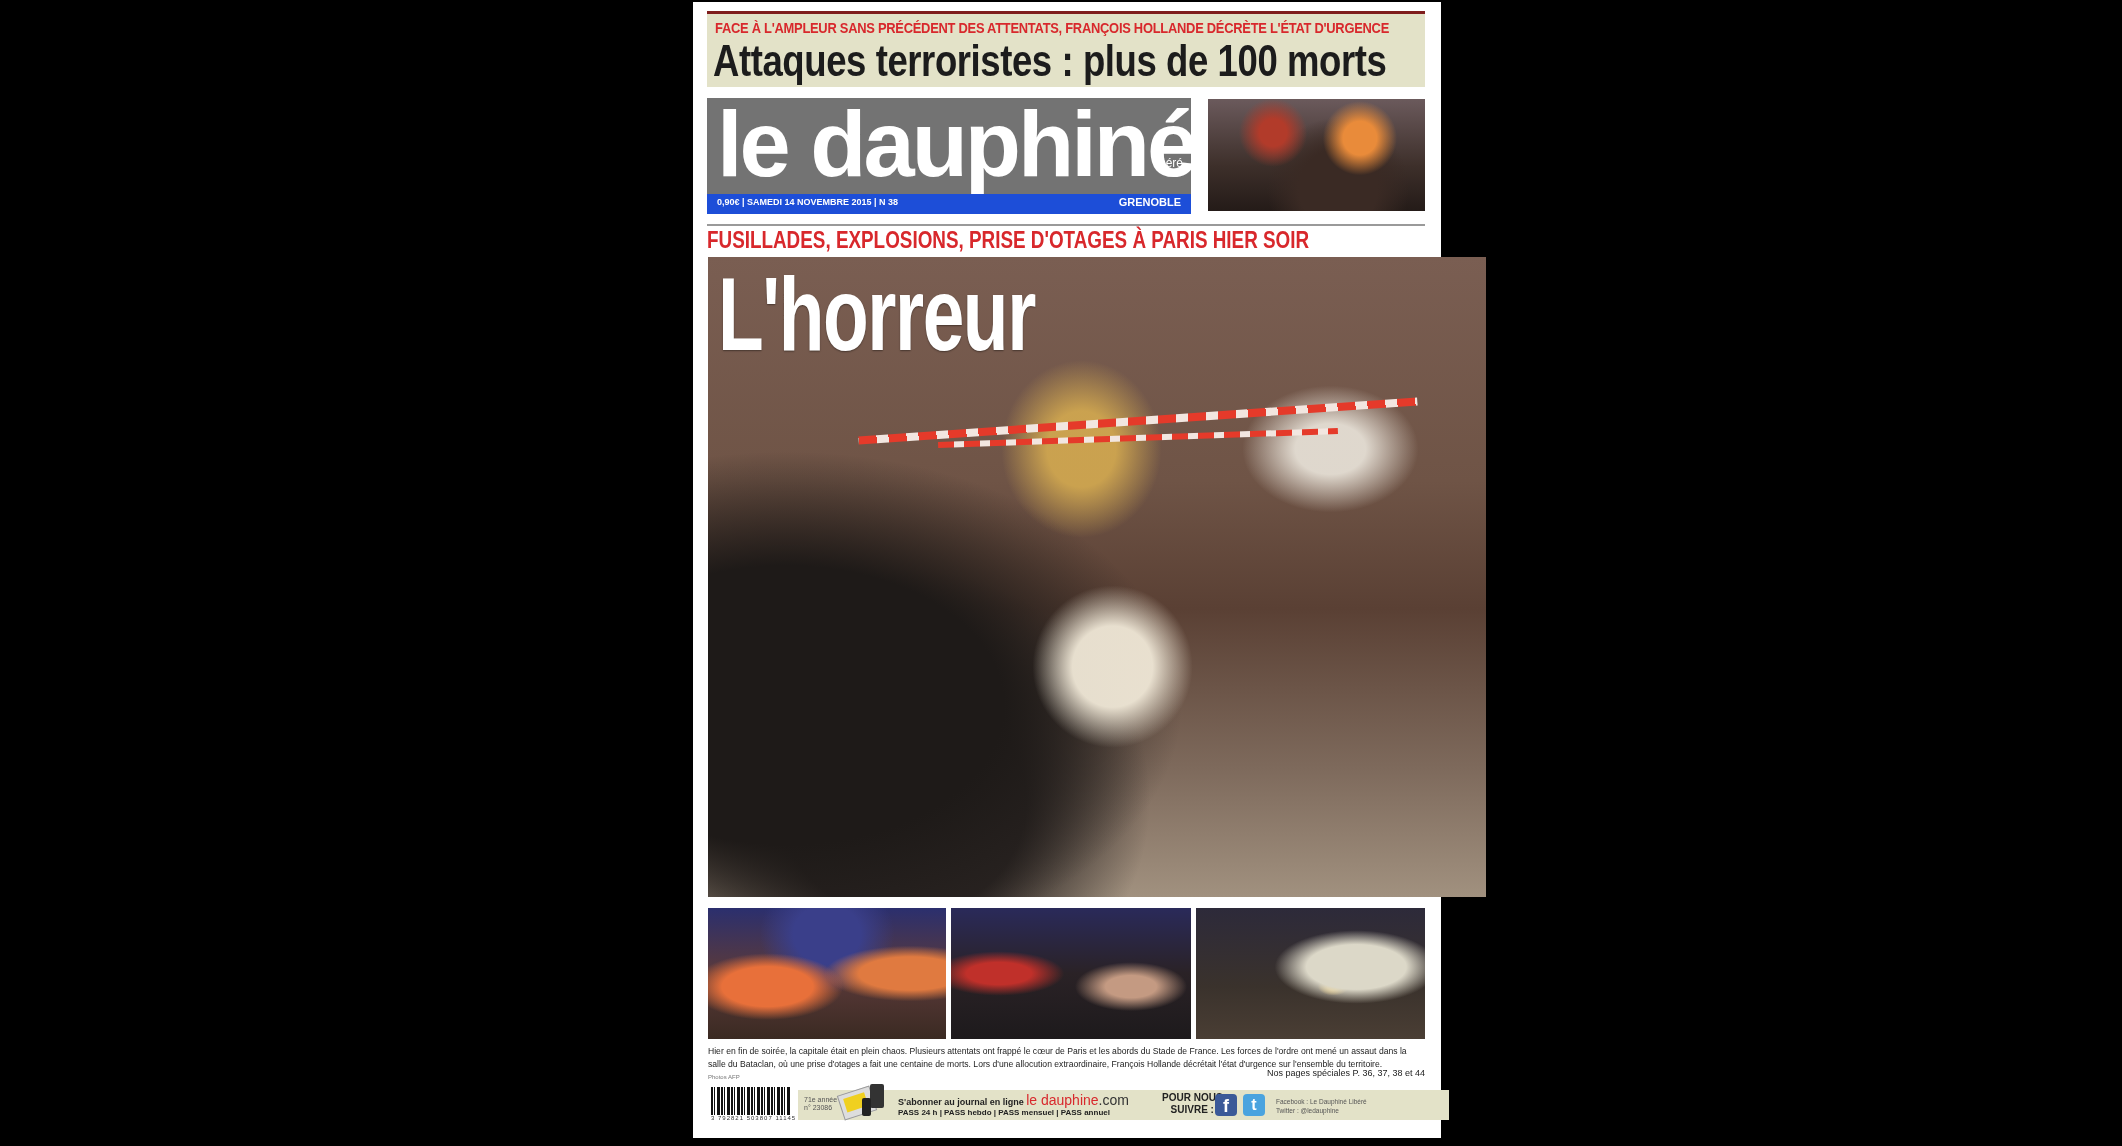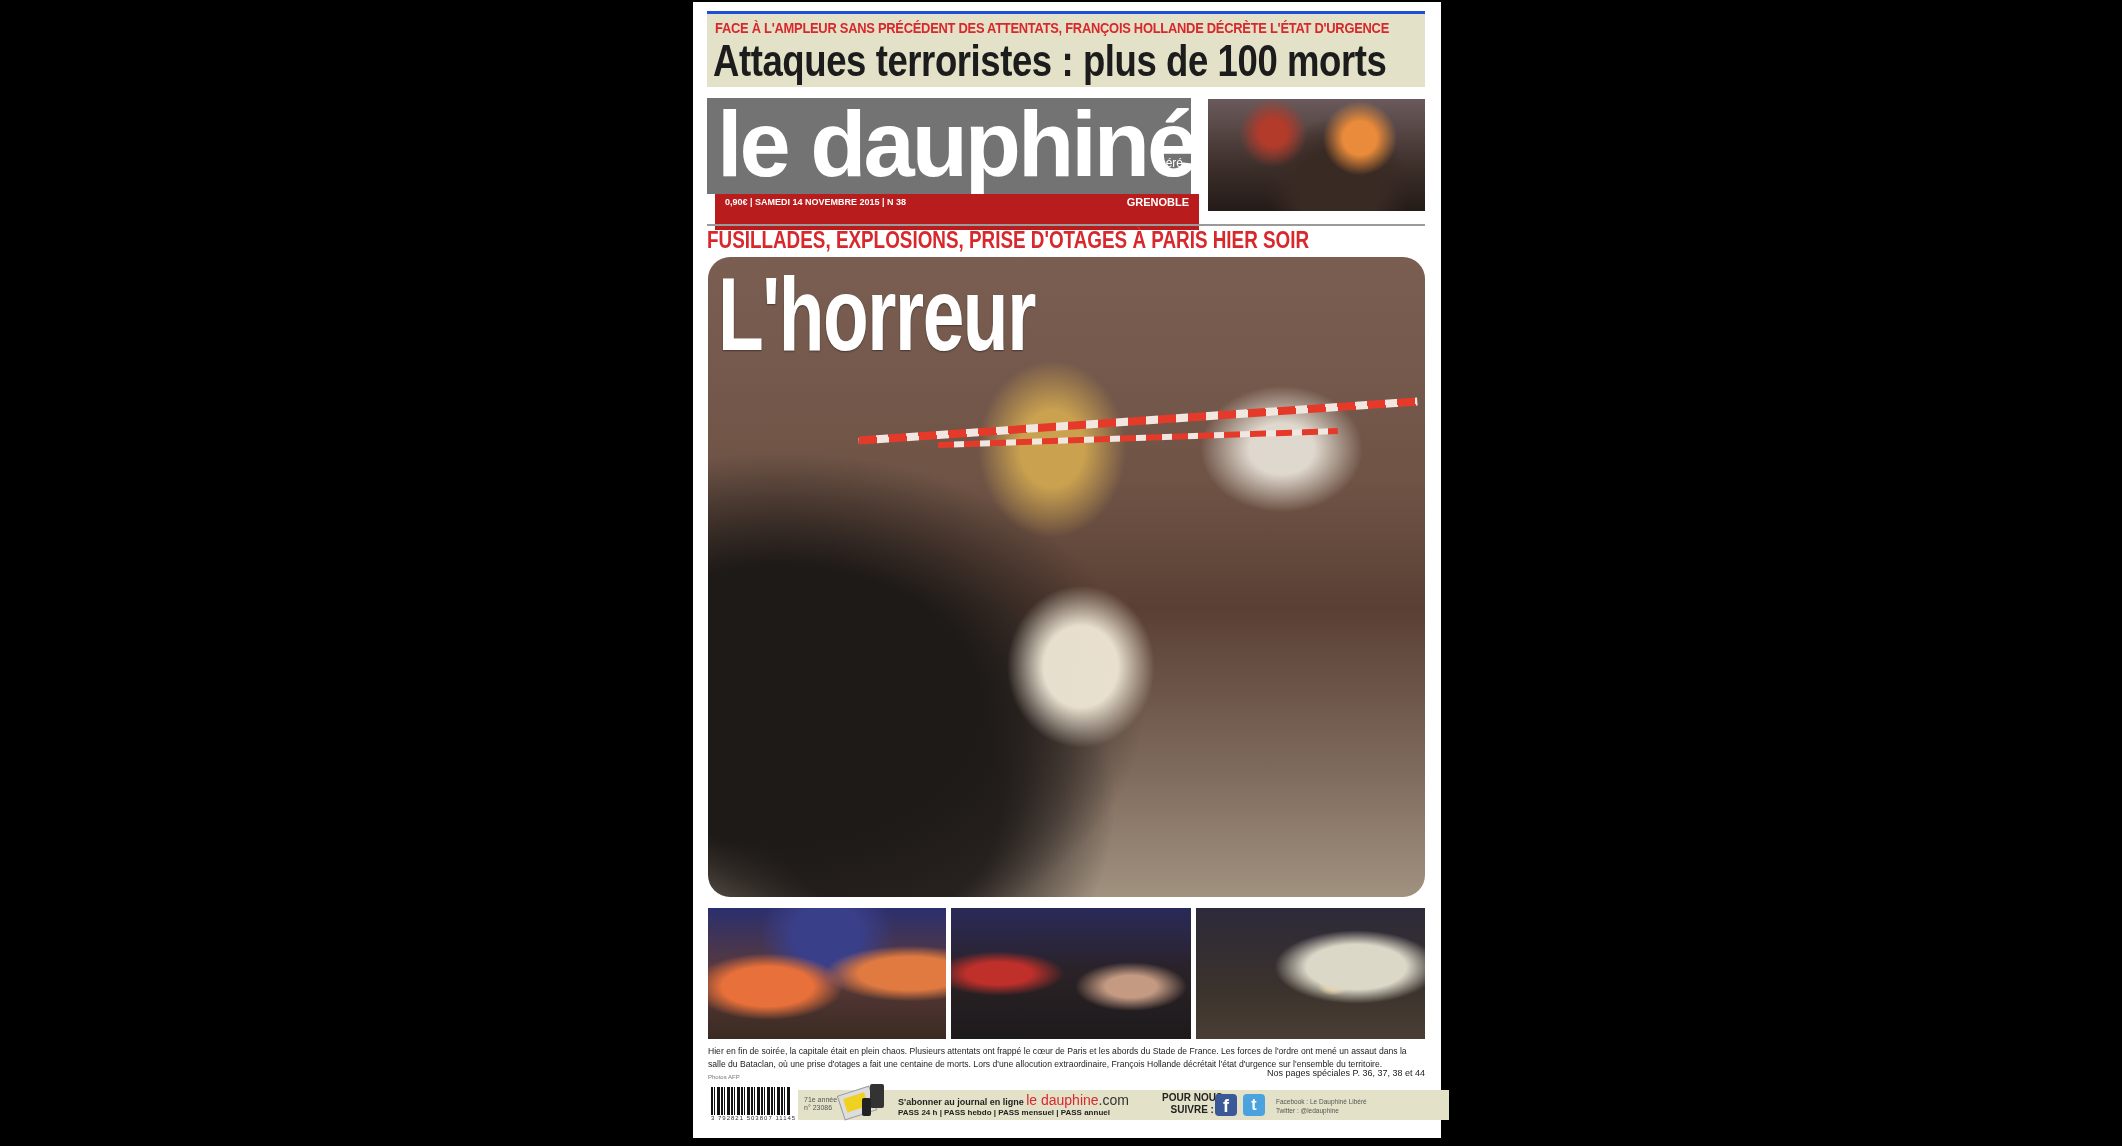--- a/index.html
+++ b/index.html
@@ -9,21 +9,21 @@
   }
   .page {
     position: absolute; left: 693px; top: 2px; width: 748px; height: 1136px;
     background: #fff;
   }
   .abs { position: absolute; }
 
   
   .banner {
     left: 14px; top: 9px; width: 718px; height: 76px;
-    background: #e3e2c8; border-top: 3px solid #1d4ed8; box-sizing: border-box; padding-left: 12px;
+    background: #e3e2c8; border-top: 3px solid #7f1d1d; box-sizing: border-box; padding-left: 12px;
   }
   .kicker-top {
     left: 8px; top: 5px; font-family: "Liberation Sans", sans-serif; font-weight: bold;
     font-size: 15px; color: #d8282c; letter-spacing: -0.3px; white-space: nowrap;
     transform: scaleX(0.86); transform-origin: left top;
   }
   .headline-top {
     left: 6px; top: 22px; font-weight: bold; font-size: 44px; color: #1c1c1c;
     letter-spacing: -0.5px; white-space: nowrap;
     transform: scaleX(0.83); transform-origin: left top;
@@ -35,21 +35,21 @@
     position: absolute; left: 0; top: 0; width: 484px; height: 96px; background: #737373;
   }
   .mast-logo {
     position: absolute; left: 10px; top: -6px; color: #fff; font-weight: bold;
     font-size: 92px; letter-spacing: -3px; white-space: nowrap;
   }
   .mast-libere {
     position: absolute; right: 8px; top: 58px; color: #fff; font-size: 12px;
   }
   .mast-blue {
-    position: absolute; left: 0; top: 96px; width: 484px; height: 36px; background: #b91c1c; margin-left: 8px;
+    position: absolute; left: 0; top: 96px; width: 484px; height: 20px; background: #1d4ed8;
   }
   .mast-info {
     position: absolute; left: 10px; top: 3px; color: #fff; font-size: 9px; font-weight: bold;
     white-space: nowrap;
   }
   .mast-city {
     position: absolute; right: 10px; top: 2px; color: #fff; font-size: 11px; font-weight: bold;
   }
 
   .photo {
@@ -65,29 +65,28 @@
   }
 
   .rule { left: 14px; top: 222px; width: 718px; height: 2px; background: #9a9a9a; }
 
   .kicker-main {
     left: 14px; top: 225px; font-weight: bold; font-size: 23px; color: #d8282c; white-space: nowrap;
     transform: scaleX(0.82); transform-origin: left top;
   }
 
   .main-photo {
-    left: 15px; top: 255px; width: 717px; height: 640px;
+    left: 15px; top: 255px; width: 778px; height: 640px;
     background:
       radial-gradient(ellipse at 48% 30%, rgba(212,170,80,0.9) 0 6%, transparent 14%),
       radial-gradient(ellipse at 52% 64%, rgba(240,232,215,0.95) 0 7%, transparent 14%),
       radial-gradient(ellipse at 80% 30%, rgba(235,230,220,0.9) 0 4%, transparent 10%),
       radial-gradient(ellipse at 10% 70%, #1e1a18 0 22%, transparent 40%),
       radial-gradient(ellipse at 25% 85%, #2a2422 0 15%, transparent 30%),
       linear-gradient(180deg, #7a5e52 0%, #6f5446 35%, #5a4034 55%, #7e6a5c 80%, #a1917f 100%);
-    border-radius: 22px;
   }
   .tape1 {
     left: 150px; top: 160px; width: 560px; height: 8px; background: repeating-linear-gradient(90deg,#e53a2a 0 18px,#f2e6e0 18px 30px);
     transform: rotate(-4deg);
   }
   .tape2 {
     left: 230px; top: 178px; width: 400px; height: 6px; background: repeating-linear-gradient(90deg,#e53a2a 0 16px,#f2e6e0 16px 26px);
     transform: rotate(-2deg);
   }
   .headline-main {

